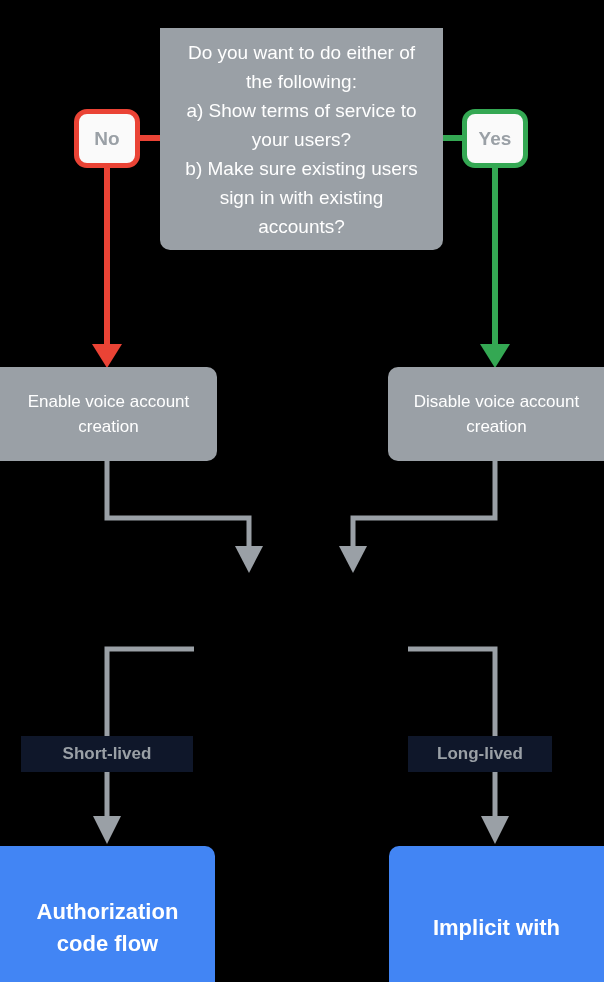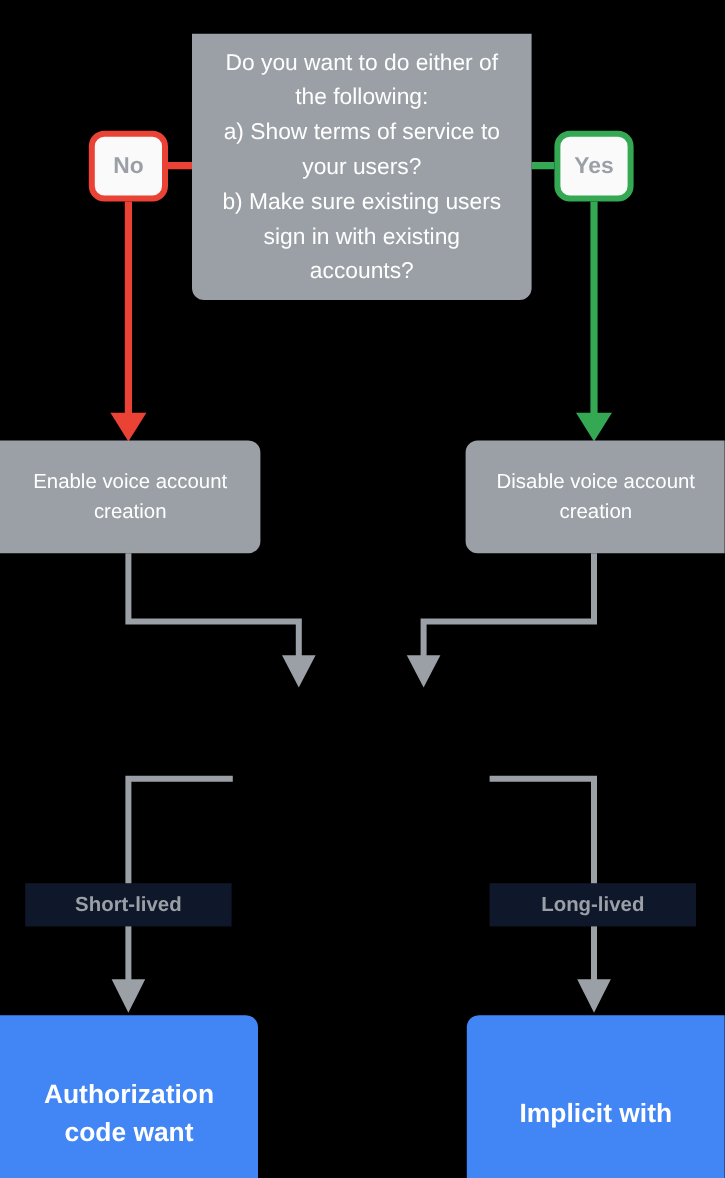--- a/index.html
+++ b/index.html
@@ -137,21 +137,21 @@
   }
   #label-short {
     left: 21px;
     top: 708px;
     width: 172px;
     height: 36px;
   }
   #label-long {
     left: 408px;
     top: 708px;
-    width: 172px;
+    width: 144px;
     height: 36px;
   }
   
   #edges {
     position: absolute;
     left: 0;
     top: 0;
     width: 604px;
     height: 982px;
     pointer-events: none;
@@ -222,20 +222,20 @@
 
   <div class="edge-label" id="label-short">
     <span>Short-lived</span>
   </div>
 
   <div class="edge-label" id="label-long">
     <span>Long-lived</span>
   </div>
 
   <div class="node box-blue" id="auth-flow">
-    <span>Authorization code want</span>
+    <span>Authorization code flow</span>
   </div>
 
   <div class="node box-blue" id="implicit-flow">
     <span>Implicit with</span>
   </div>
 
 </div>
 
 </body></html>

